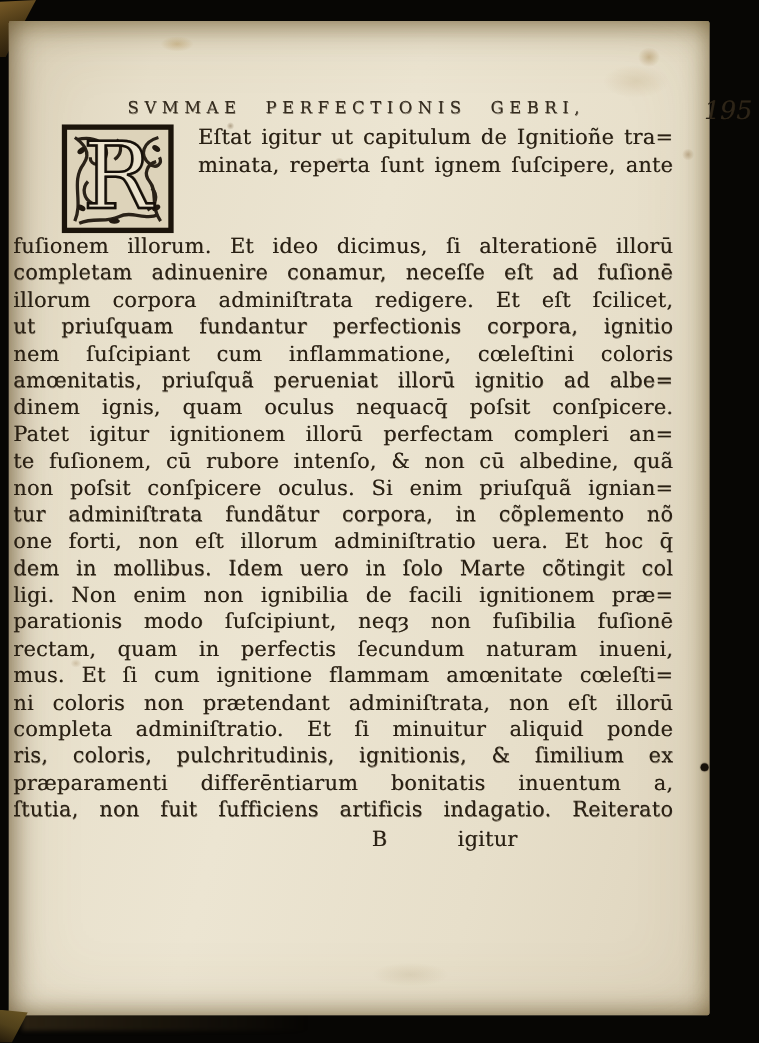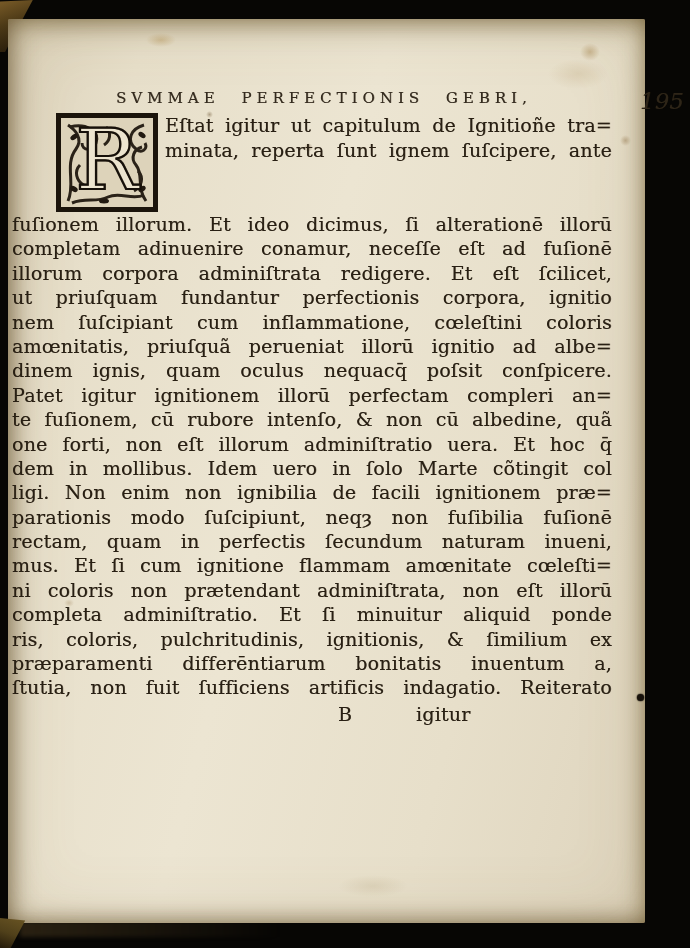--- a/index.html
+++ b/index.html
@@ -55,21 +55,21 @@
   .textblock{
     position:absolute;left:4px;top:94px;width:600px;
     color:#281f13;font-size:19px;letter-spacing:0.2px;
     text-shadow:0.35px 0.35px 0.55px rgba(40,30,15,.55);
   }
   .intro-row{display:flex;align-items:flex-start;}
   .dropcap{
     flex:0 0 auto;width:102px;height:99px;margin-left:44px;
     display:block;
   }
-  .intro-lines{flex:1 1 auto;margin-left:7px;width:447px;}
+  .intro-lines{flex:1 1 auto;margin-left:22px;width:447px;}
   .ln{
     height:24.5px;line-height:24.5px;overflow:hidden;white-space:nowrap0;
     text-align:justify;text-align-last:justify;text-justify:inter-word;
   }
   .body-lines .ln{height:24.4px;line-height:24.4px;}
   .catch-line{position:relative;height:26px;margin-top:1px;}
   .sig{position:absolute;left:326px;top:0;line-height:26px;}
   .catch{position:absolute;left:404px;top:0;line-height:26px;}
   .margin-dot{
     position:absolute;left:629px;top:675px;width:7px;height:7px;border-radius:50%;
@@ -134,20 +134,22 @@
       <div class="body-lines">
           <div class="ln">fuſionem illorum. Et ideo dicimus, ſi alterationē illorū</div>
           <div class="ln">completam adinuenire conamur, neceſſe eſt ad fuſionē</div>
           <div class="ln">illorum corpora adminiſtrata redigere. Et eſt ſcilicet,</div>
           <div class="ln">ut priuſquam fundantur perfectionis corpora, ignitio</div>
           <div class="ln">nem ſuſcipiant cum inflammatione, cœleſtini coloris</div>
           <div class="ln">amœnitatis, priuſquã perueniat illorū ignitio ad albe=</div>
           <div class="ln">dinem ignis, quam oculus nequacq̄ poſsit conſpicere.</div>
           <div class="ln">Patet igitur ignitionem illorū perfectam compleri an=</div>
           <div class="ln">te fuſionem, cū rubore intenſo, &amp; non cū albedine, quã</div>
+          <div class="ln">non poſsit conſpicere oculus. Si enim priuſquã ignian=</div>
+          <div class="ln">tur adminiſtrata fundãtur corpora, in cõplemento nõ</div>
           <div class="ln">one forti, non eſt illorum adminiſtratio uera. Et hoc q̄</div>
           <div class="ln">dem in mollibus. Idem uero in ſolo Marte cõtingit col</div>
           <div class="ln">ligi. Non enim non ignibilia de facili ignitionem præ=</div>
           <div class="ln">parationis modo ſuſcipiunt, neqȝ non fuſibilia fuſionē</div>
           <div class="ln">rectam, quam in perfectis ſecundum naturam inueni,</div>
           <div class="ln">mus. Et ſi cum ignitione flammam amœnitate cœleſti=</div>
           <div class="ln">ni coloris non prætendant adminiſtrata, non eſt illorū</div>
           <div class="ln">completa adminiſtratio. Et ſi minuitur aliquid ponde</div>
           <div class="ln">ris, coloris, pulchritudinis, ignitionis, &amp; ſimilium ex</div>
           <div class="ln">præparamenti differēntiarum bonitatis inuentum a,</div>

